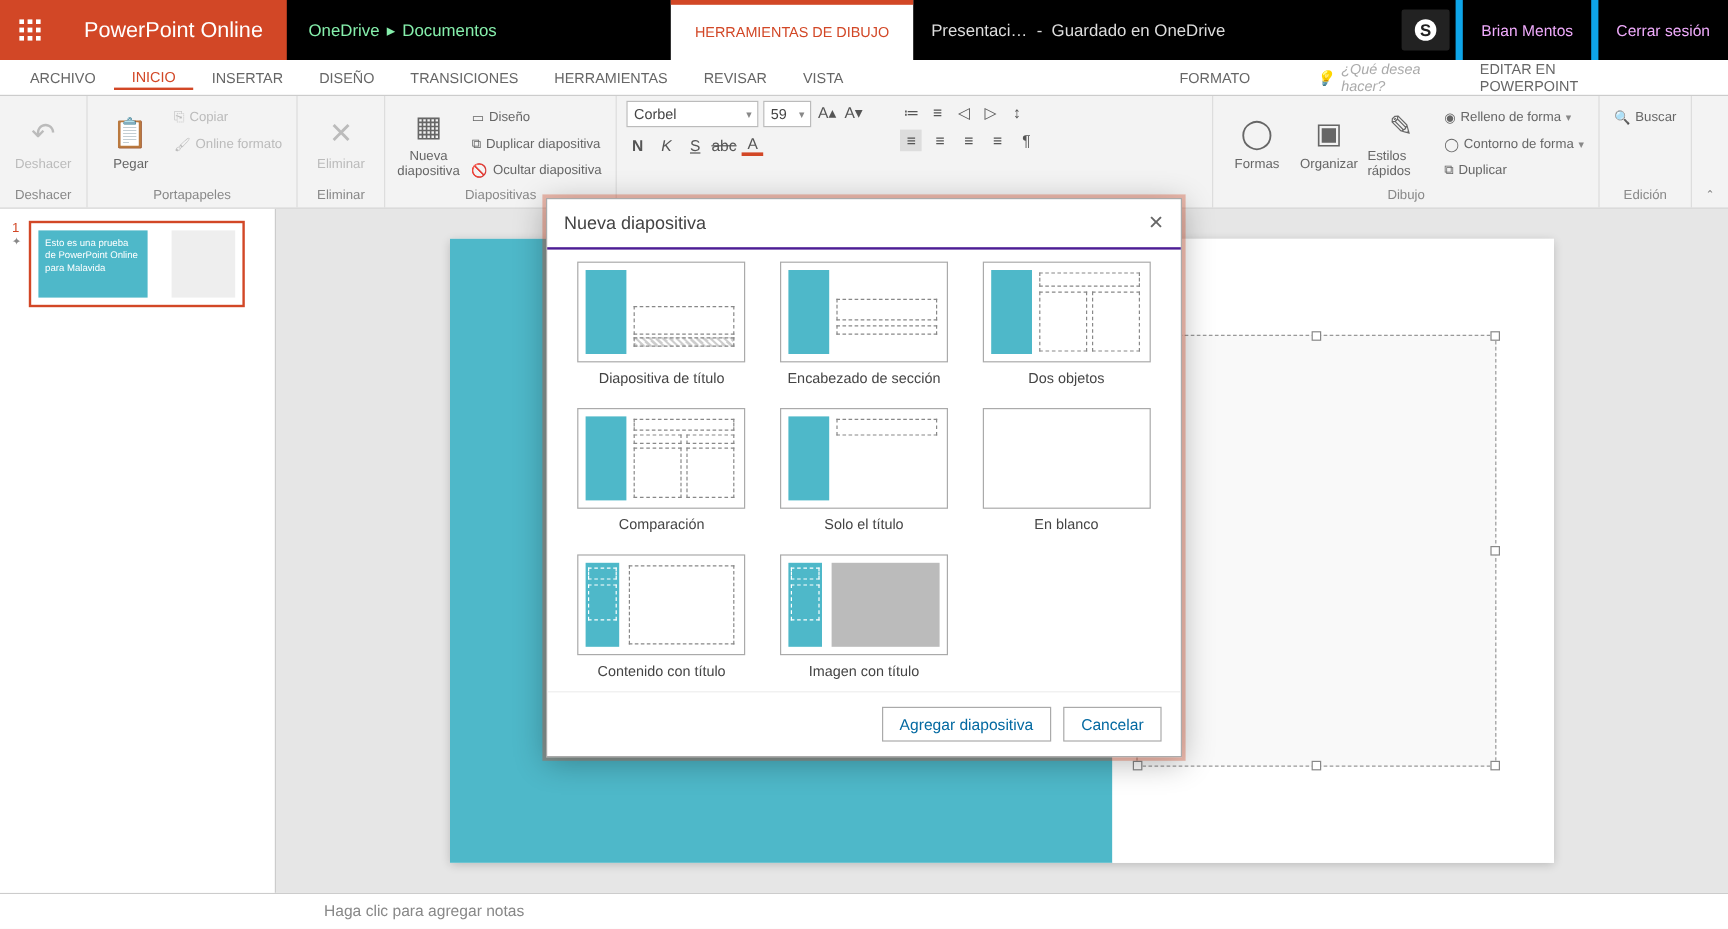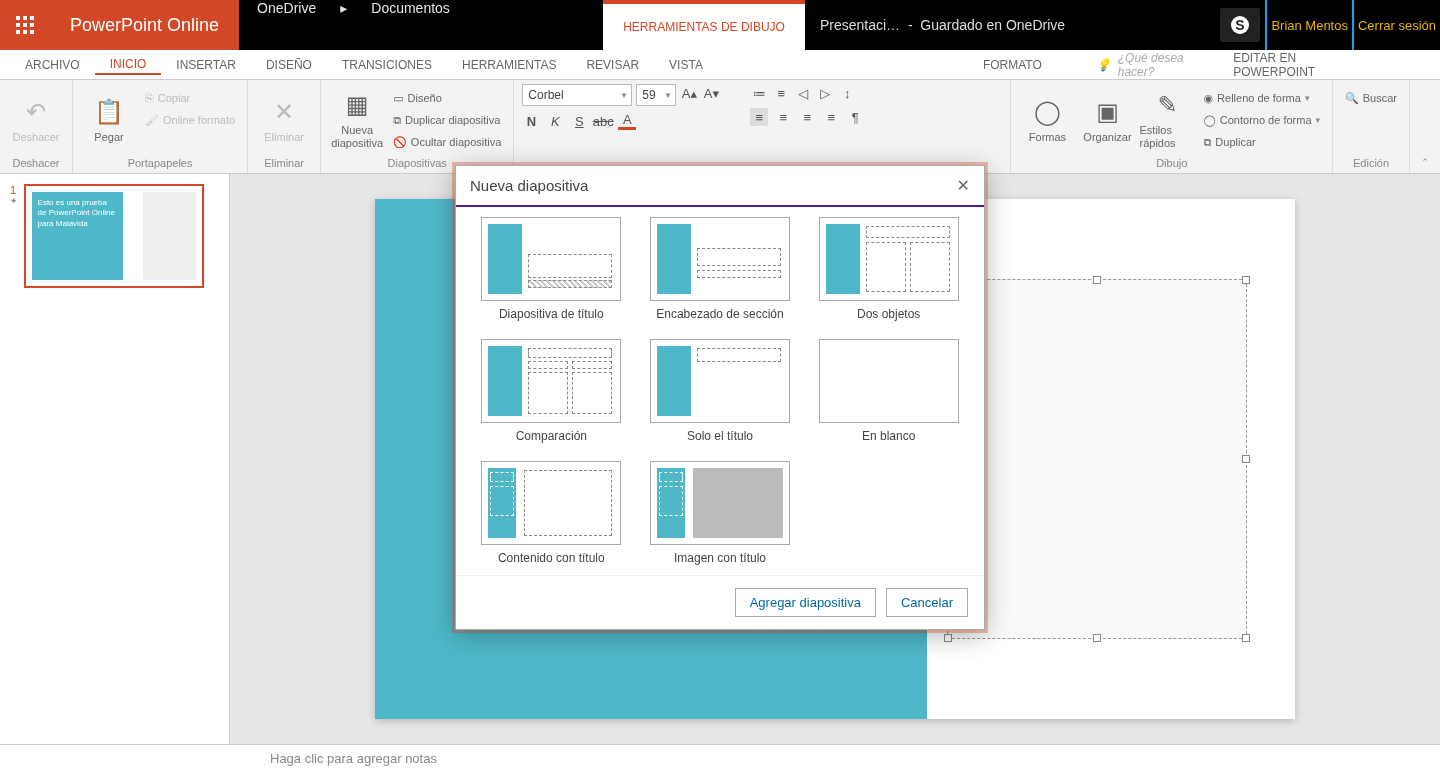--- a/index.html
+++ b/index.html
@@ -1,25 +1,25 @@
 <!DOCTYPE html>
 <html><head>
 <meta charset="utf-8">
 <style>
 *{box-sizing:border-box;margin:0;padding:0;font-family:"Segoe UI",Arial,sans-serif}
 body{width:1440px;height:774px;overflow:hidden;background:#fff;font-size:12px;color:#444}
 .titlebar{height:50px;background:#000;display:flex;align-items:stretch;color:#fff}
 .waffle{width:50px;background:#d24726;display:flex;align-items:center;justify-content:center;font-size:18px}
 .appname{background:#d24726;padding:0 20px;display:flex;align-items:center;font-size:18px;font-weight:300}
-.breadcrumb{padding:0 18px;display:flex;align-items:flex-start;gap:24px;font-size:14px;color:#e5e5e5}
+.breadcrumb{padding:0 18px;display:flex;align-items:center;gap:6px;font-size:14px;color:#86efac}
 .contexttab{background:#fff;color:#d24726;padding:0 20px;display:flex;align-items:center;font-size:12px;border-top:4px solid #d24726}
 .docname{padding:0 15px;display:flex;align-items:center;font-size:14px;color:#ddd}
 .spacer{flex:1}
 .skype{width:40px;background:#222;display:flex;align-items:center;justify-content:center;border-radius:2px;margin:8px 5px}
-.userarea{padding:0 4px;display:flex;align-items:center;font-size:13px;color:#eab308;border-left:2px solid #0ea5e9}
+.userarea{padding:0 15px;display:flex;align-items:center;font-size:13px;color:#f0abfc;border-left:6px solid #0ea5e9}
 .ribbon-tabs{height:30px;background:#fff;border-bottom:1px solid #ccc;display:flex;align-items:center;padding:0 10px;gap:0}
 .rtab{padding:0 15px;height:20px;display:flex;align-items:center;font-size:12px;color:#666;cursor:pointer}
 .rtab.active{color:#d24726;border-bottom:2px solid #d24726}
 .rtab.format{margin-left:250px}
 .tellme{margin-left:40px;display:flex;align-items:center;gap:6px;color:#aaa;font-style:italic}
 .editpp{margin-left:auto;margin-right:40px;color:#666}
 .ribbon{height:94px;background:#f3f3f3;border-bottom:1px solid #ccc;display:flex}
 .rgroup{border-right:1px solid #ddd;padding:4px 8px 2px;display:flex;flex-direction:column}
 .rgroup-body{flex:1;display:flex;align-items:flex-start;gap:4px}
 .rgroup-label{text-align:center;font-size:11px;color:#888;padding-bottom:2px}
@@ -29,21 +29,21 @@
 .vstack{display:flex;flex-direction:column;gap:2px;padding-top:4px}
 .fontrow{display:flex;gap:4px;align-items:flex-start;margin-bottom:6px}
 .fontname{width:110px;height:22px;border:1px solid #bbb;background:#fff;padding:0 5px;font-size:12px;display:flex;align-items:center;justify-content:space-between}
 .fontsize{width:40px;height:22px;border:1px solid #bbb;background:#fff;padding:0 5px;font-size:12px;display:flex;align-items:center;justify-content:space-between}
 .icorow{display:flex;gap:6px;align-items:center}
 .tinyico{width:18px;height:18px;display:flex;align-items:center;justify-content:center;color:#555;font-size:13px}
 .workspace{display:flex;height:570px;background:#e6e6e6}
 .slidesbar{width:230px;background:#fff;border-right:1px solid #ccc;padding:10px;overflow:hidden}
 .thumbwrap{display:flex;gap:6px}
 .thumbnum{font-size:11px;color:#d24726}
-.thumb{width:180px;height:104px;border:2px solid #d24726;background:#fff;padding:6px;display:flex;gap:20px}
+.thumb{width:180px;height:72px;border:2px solid #d24726;background:#fff;padding:6px;display:flex;gap:20px}
 .thumb-left{flex:1.5;background:#4eb8c9;padding:6px;font-size:8px;color:#fff;line-height:1.3}
 .thumb-right{flex:1;background:#eee}
 .canvas-area{flex:1;position:relative;background:#e6e6e6;display:flex;align-items:center;justify-content:center}
 .slide-canvas{width:920px;height:520px;background:#fff;box-shadow:0 2px 8px rgba(0,0,0,.2);display:flex}
 .sc-left{flex:1.5;background:#4eb8c9}
 .sc-right{flex:1;background:#fff;position:relative}
 .sel-box{position:absolute;border:1px dashed #999;background:rgba(200,200,200,.1)}
 .sel-handle{width:8px;height:8px;background:#fff;border:1px solid #888;position:absolute}
 .notes{height:30px;background:#fff;border-top:1px solid #ccc;padding:6px 270px;color:#888;font-size:13px}
 

